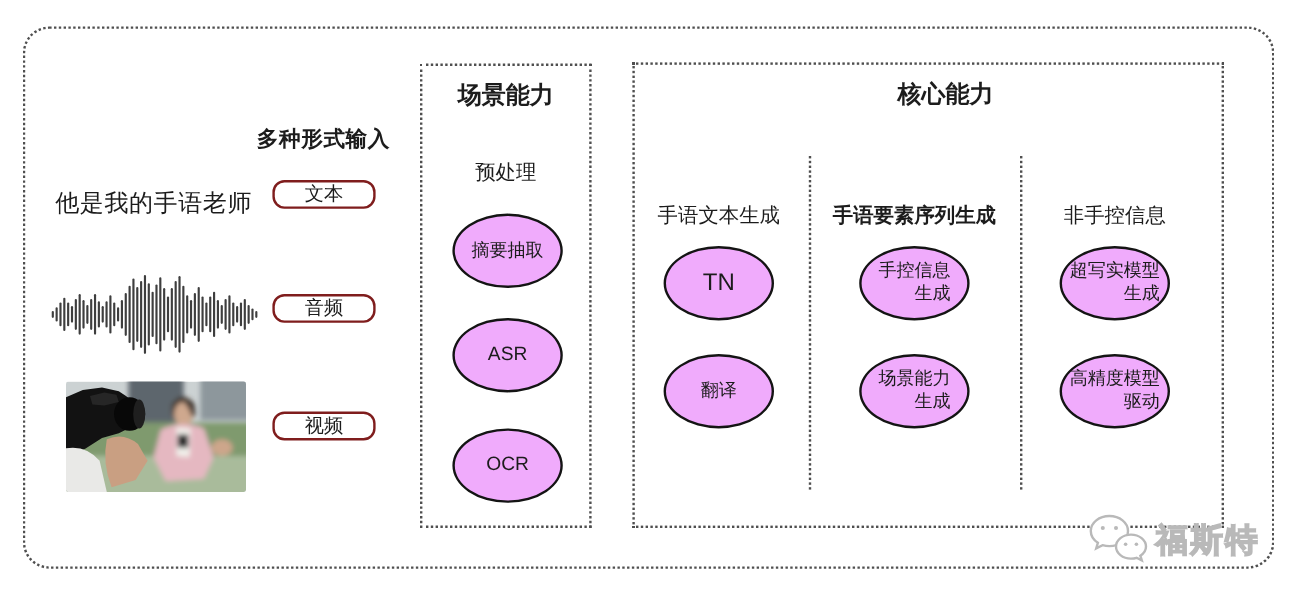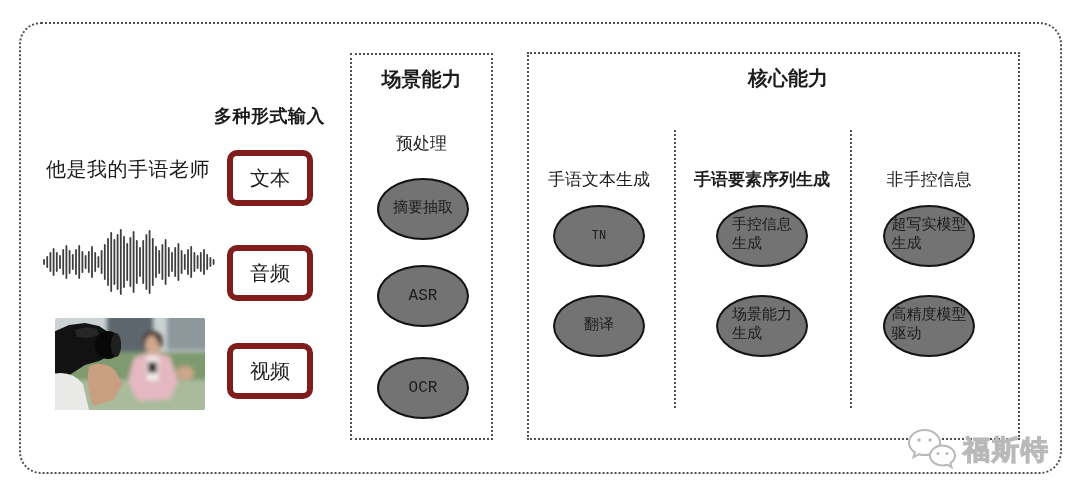--- a/index.html
+++ b/index.html
@@ -7,40 +7,39 @@
     position:relative;width:1080px;height:499px;background:#ffffff;
     font-family:"Liberation Sans","DejaVu Sans",sans-serif;color:#1c1c1c;overflow:hidden;
   }
   .frame{
     position:absolute;left:19px;top:22px;width:1043px;height:452px;
     border:2px dotted #4f4f4f;border-radius:22px;box-sizing:border-box;
   }
   .input-title{position:absolute;left:214px;top:104px;font-size:18px;font-weight:bold;letter-spacing:0.5px;text-align:right;}
   .sample-text{position:absolute;left:46px;top:156px;font-size:20px;letter-spacing:0.5px;}
   .io-box{
-    position:absolute;left:227px;width:86px;height:56px;box-sizing:border-box;
-    border:6px solid #7f1d1d;border-radius:10px;background:#fff;
-    display:flex;align-items:center;justify-content:center;font-size:20px;
+    position:absolute;left:227px;width:86px;height:24px;box-sizing:border-box;
+    border:2px solid #7f1d1d;border-radius:10px;background:#fff;
+    display:flex;align-items:center;justify-content:center;font-size:16px;
   }
   .io-text{top:150px;} .io-audio{top:245px;} .io-video{top:343px;}
   .waveform{position:absolute;left:40px;top:228px;}
   .video-thumb{position:absolute;left:55px;top:318px;}
   .dashed-box{position:absolute;border:2px dotted #4f4f4f;box-sizing:border-box;background:transparent;}
   .scene-box{left:350px;top:53px;width:143px;height:387px;}
   .core-box{left:527px;top:52px;width:493px;height:388px;}
   .box-title{position:absolute;top:11px;left:50%;transform:translateX(-50%);font-weight:bold;font-size:20px;white-space:nowrap;}
   .core-title{left:259px;}
   .scene-sub{position:absolute;top:77px;left:50%;transform:translateX(-50%);font-size:17px;white-space:nowrap;}
   .ellipse{
     position:absolute;width:92px;height:62px;box-sizing:border-box;
-    border:2.5px solid #141414;border-radius:50%;background:#737373;
-    display:flex;align-items:center;justify-content:center;text-align:left;
+    border:2.5px solid #141414;border-radius:50%;background:#f0abfc;
+    display:flex;align-items:center;justify-content:center;text-align:right;
     font-size:15px;line-height:1.25;white-space:pre-line;
     transform:translate(-50%,-50%);
-    font-family:Liberation Mono, monospace;
   }
   .col-header{position:absolute;top:104px;transform:translateX(-50%);font-size:17px;white-space:nowrap;margin-top:10px;}
   .vdiv{position:absolute;top:76px;height:278px;width:0;border-left:2px dotted #4f4f4f;}
   .watermark{position:absolute;left:906px;top:426px;display:flex;align-items:center;gap:3px;}
   .wm-text-svg text{
     fill:#fdfdfd;stroke:#b9b9b9;stroke-width:1.2px;
     font-family:"Liberation Sans","DejaVu Sans",sans-serif;font-size:27px;font-weight:bold;letter-spacing:2px;
   }
   .waveform g{stroke:#2e2e2e;stroke-width:1.8;stroke-linecap:round;opacity:0.92;}
 </style>
@@ -167,21 +166,21 @@
   <div class="dashed-box core-box">
     <div class="box-title core-title">核心能力</div>
 
     <div class="vdiv" style="left:145px;"></div>
     <div class="vdiv" style="left:321px;"></div>
 
     <div class="col-header" style="left:70px;">手语文本生成</div>
     <div class="col-header" style="left:233px;font-weight:bold;">手语要素序列生成</div>
     <div class="col-header" style="left:400px;">非手控信息</div>
 
-    <div class="ellipse" style="left:70px;top:182px;font-size:12px;">TN</div>
+    <div class="ellipse" style="left:70px;top:182px;font-size:20px;">TN</div>
     <div class="ellipse" style="left:70px;top:272px;">翻译</div>
 
     <div class="ellipse" style="left:233px;top:182px;">手控信息
 生成</div>
     <div class="ellipse" style="left:233px;top:272px;">场景能力
 生成</div>
 
     <div class="ellipse" style="left:400px;top:182px;">超写实模型
 生成</div>
     <div class="ellipse" style="left:400px;top:272px;">高精度模型

